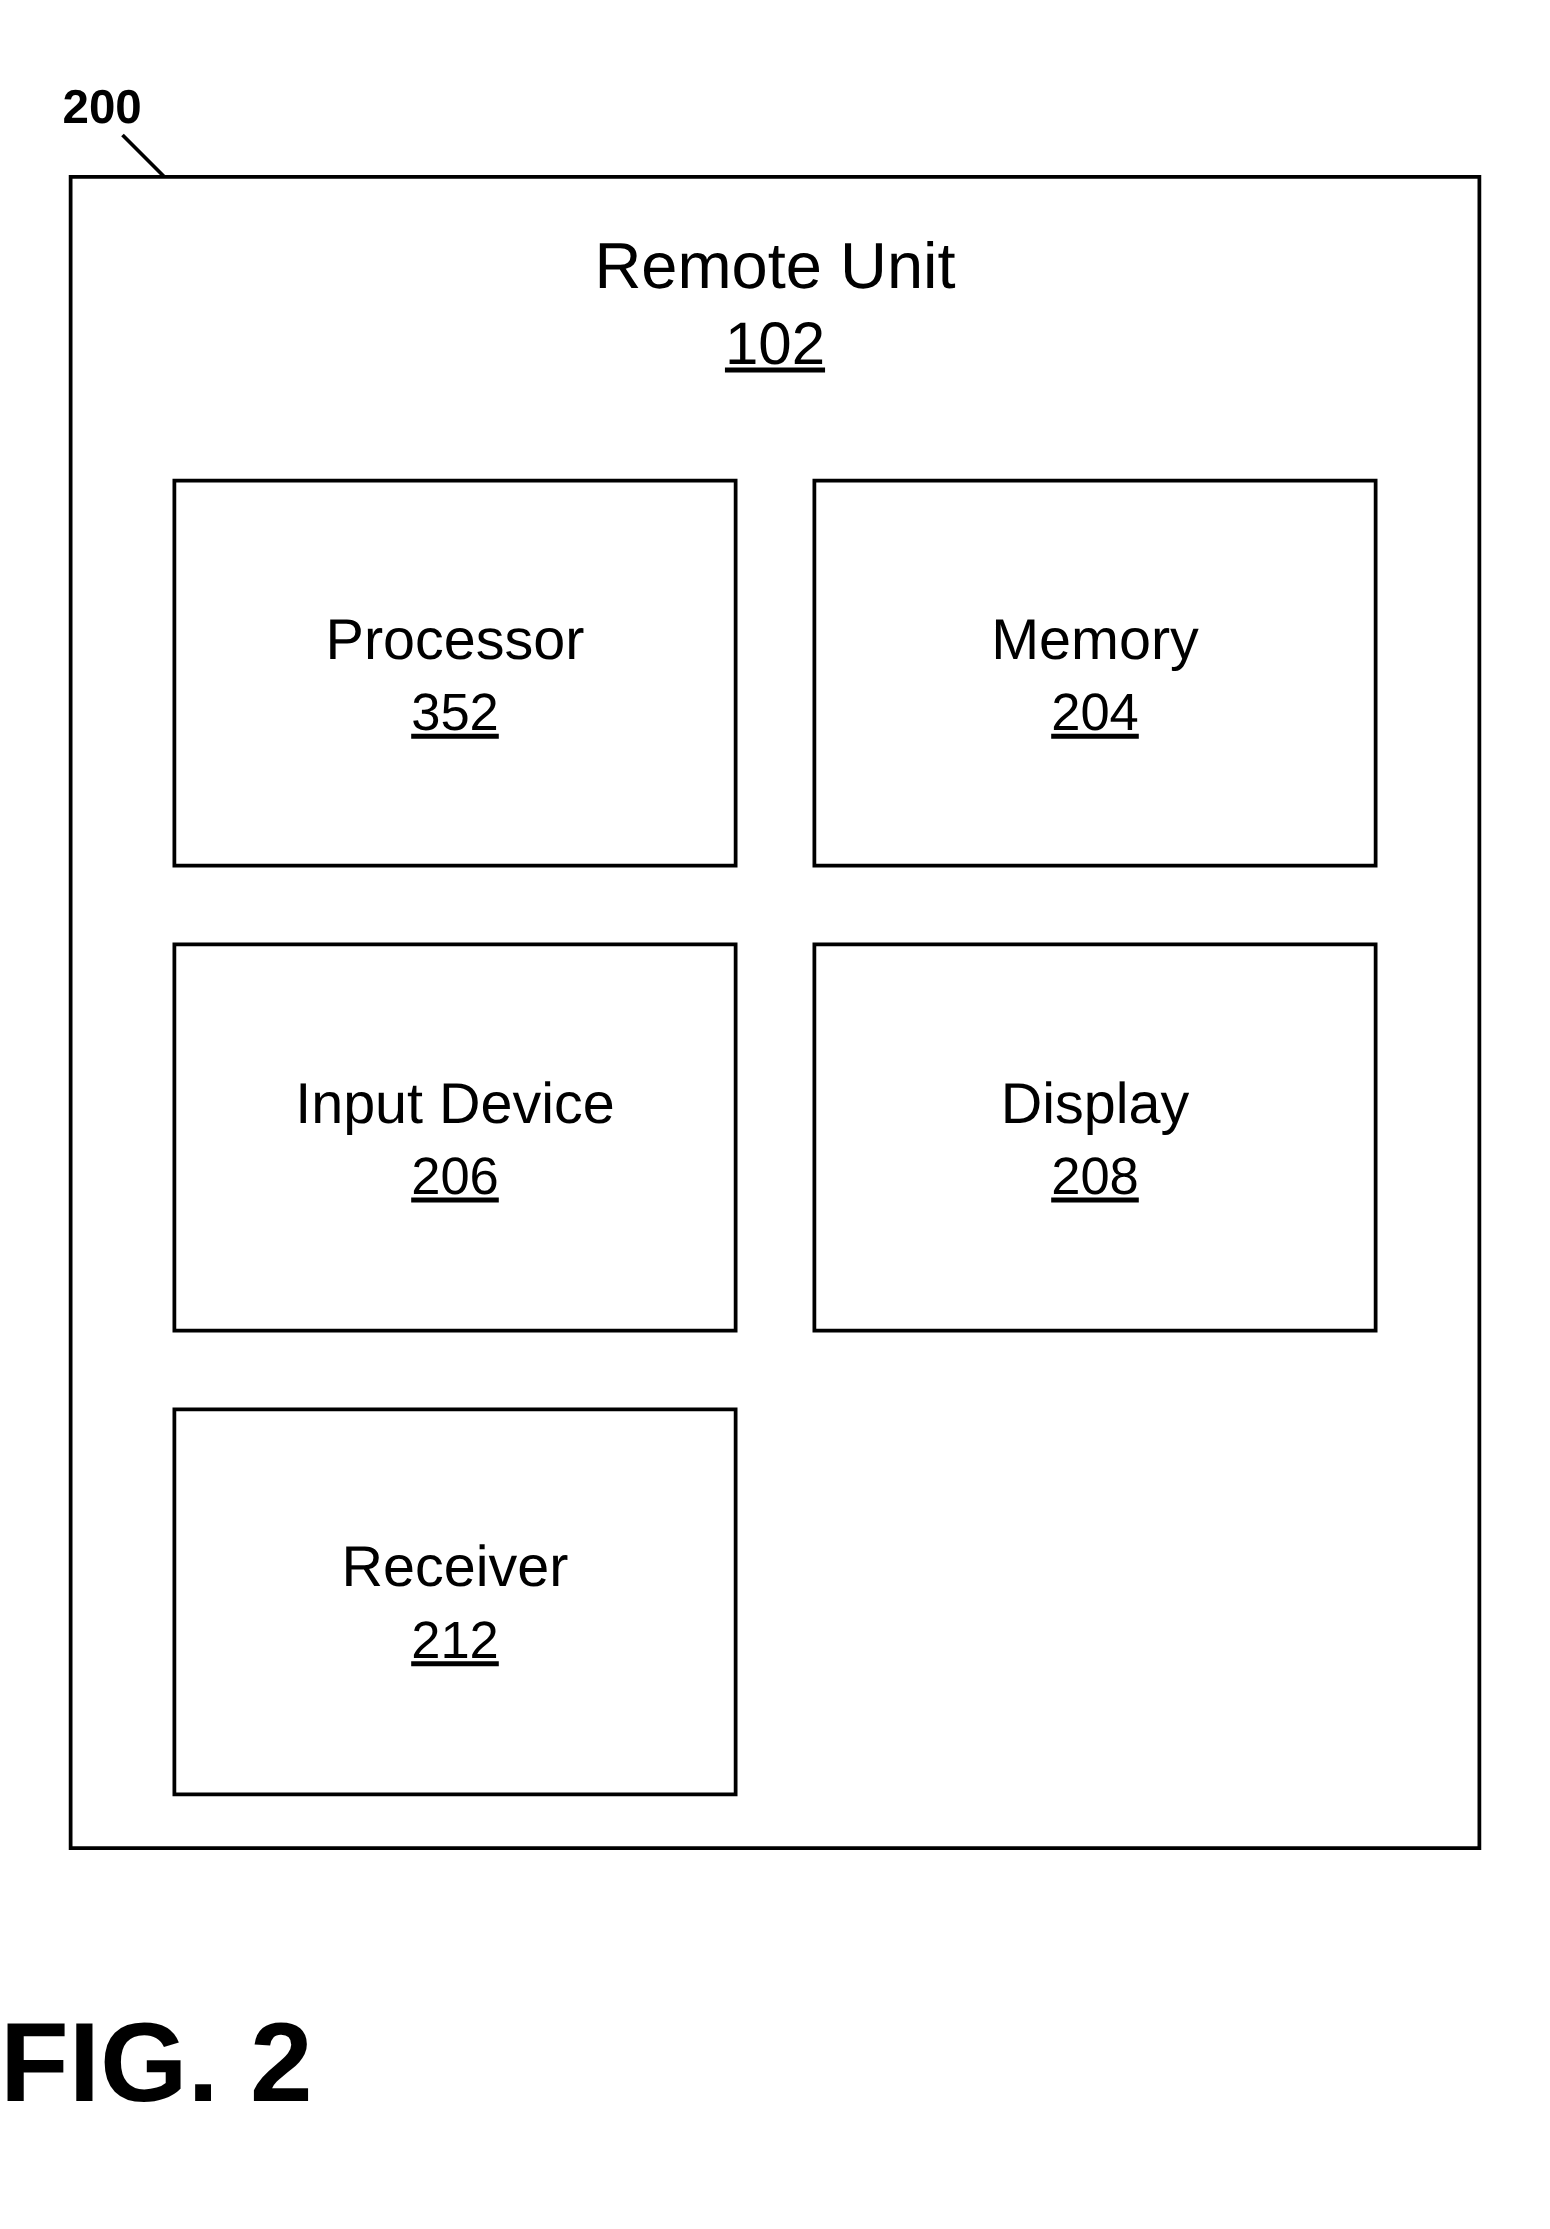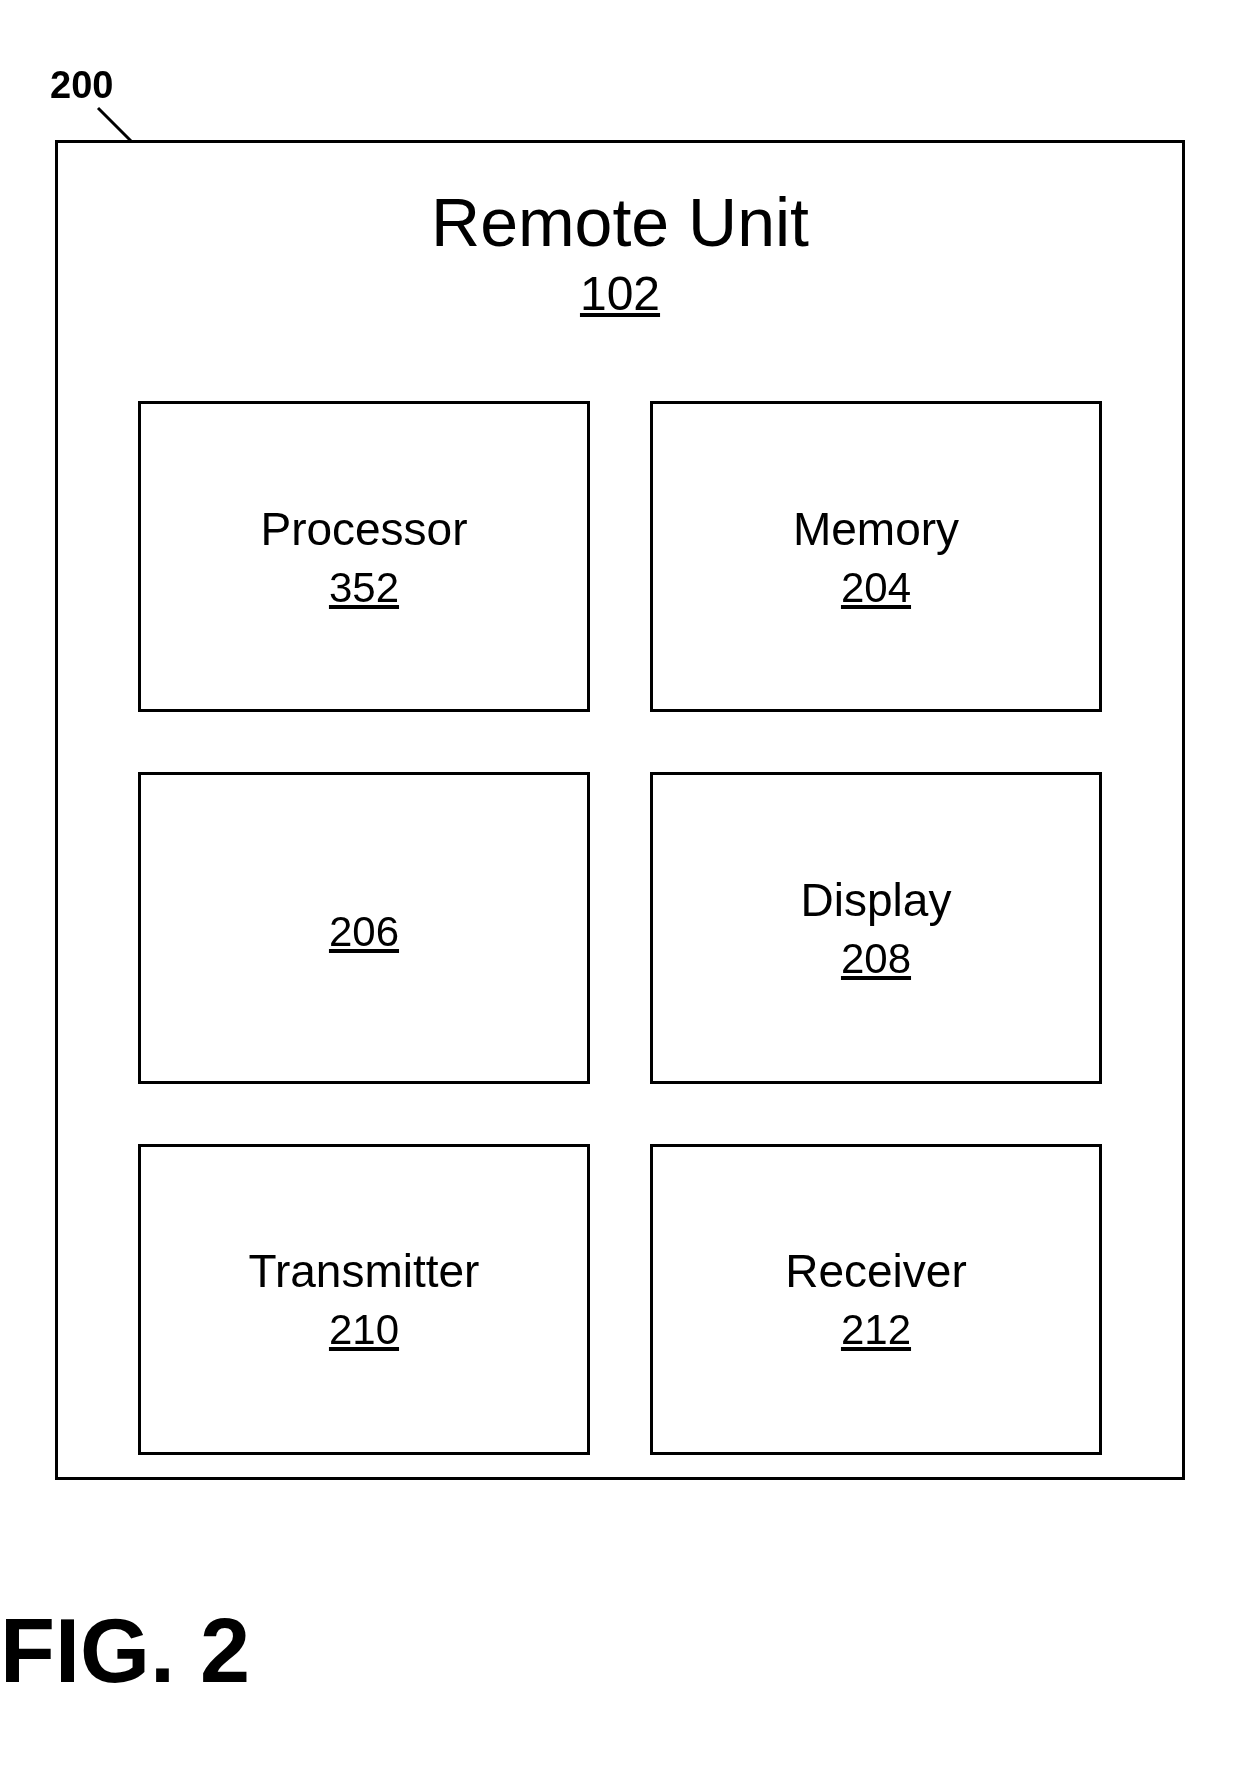--- a/index.html
+++ b/index.html
@@ -34,21 +34,21 @@
       border: 3px solid #000;
       background: #fff;
     }
 
     .remote-unit-title {
       text-align: center;
       margin-top: 40px;
     }
 
     .remote-unit-title .title-text {
-      font-size: 68px;
+      font-size: 52px;
       font-weight: 400;
       color: #000;
       display: block;
     }
 
     .remote-unit-title .ref-number {
       font-size: 48px;
       font-weight: 400;
       color: #000;
       text-decoration: underline;
@@ -143,32 +143,29 @@
         <span class="comp-name">Processor</span>
         <span class="comp-ref">352</span>
       </div>
 
       <div class="component-box">
         <span class="comp-name">Memory</span>
         <span class="comp-ref">204</span>
       </div>
 
       <div class="component-box">
+        <span class="comp-name">Input Device</span>
         <span class="comp-ref">206</span>
       </div>
 
       <div class="component-box">
         <span class="comp-name">Display</span>
         <span class="comp-ref">208</span>
       </div>
 
-      <div class="component-box">
-        <span class="comp-name">Transmitter</span>
-        <span class="comp-ref">210</span>
-      </div>
 
       <div class="component-box">
         <span class="comp-name">Receiver</span>
         <span class="comp-ref">212</span>
       </div>
 
     </div>
   </div>
 
   <div class="fig-caption">

